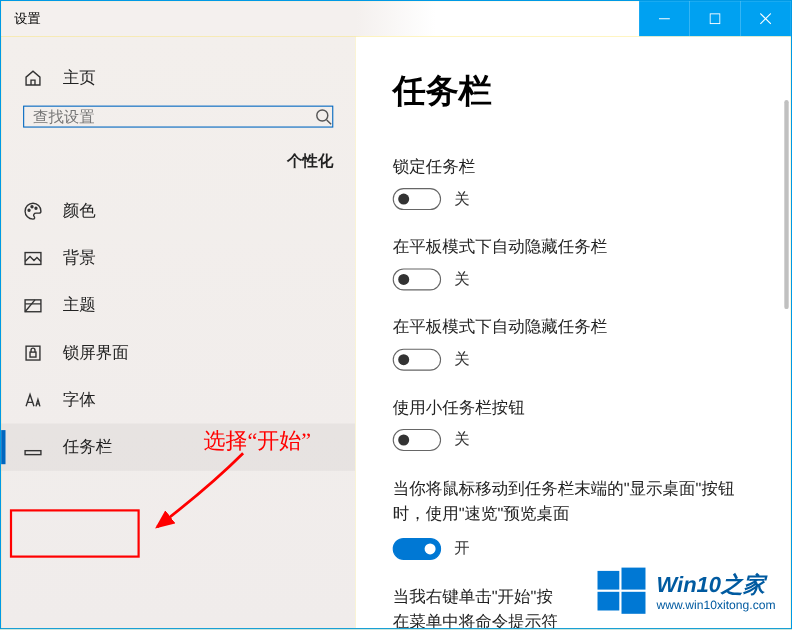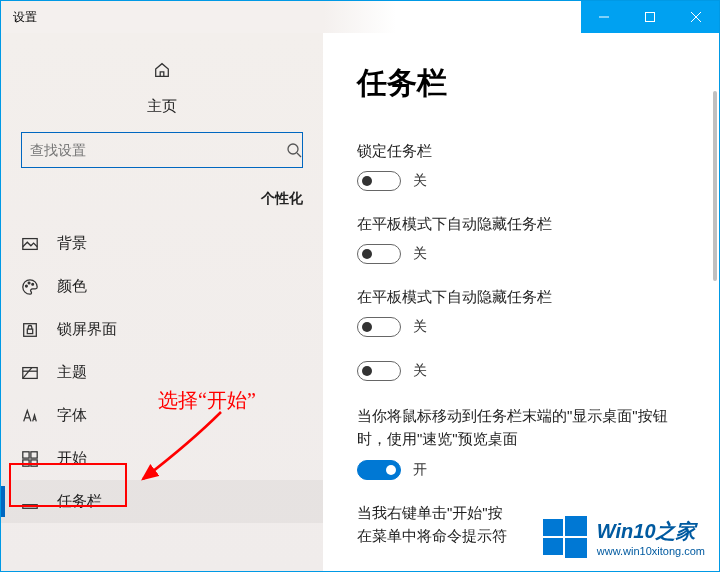--- a/index.html
+++ b/index.html
@@ -8,23 +8,23 @@
 .titlebar { height: 32px; display: flex; align-items: center; justify-content: space-between; background: linear-gradient(to right, #f4f0ee 0%, #f4f0ee 45%, #ffffff 55%, #ffffff 100%); }
 .titlebar-left { display: flex; align-items: center; padding-left: 12px; font-size: 12px; color: #000; }
 .titlebar-right { display: flex; height: 100%; }
 .tb-btn { width: 46px; height: 32px; display: flex; align-items: center; justify-content: center; }
 .tb-btn.min { background: #00a1f1; color: #fff; }
 .tb-btn.max { background: #00a1f1; color: #fff; }
 .tb-btn.close { background: #00a1f1; color: #fff; }
 .tb-btn svg { width: 10px; height: 10px; }
 .body { flex: 1; display: flex; overflow: hidden; }
 .sidebar { width: 322px; background: linear-gradient(to bottom, #f3efec, #f0eceb); padding-top: 18px; position: relative; }
-.home-row { display: flex; align-items: center; gap: 18px; padding: 10px 20px 16px 20px; font-size: 15px; color: #222; flex-direction: column; }
+.home-row { display: flex; align-items: center; gap: 18px; padding: 10px 20px 16px 20px; font-size: 15px; color: #222; }
 .home-row svg { width: 18px; height: 18px; }
-.searchbox { margin: 0 20px 22px 20px; height: 36px; border: 1px solid #0067c0; display: flex; align-items: center; padding: 0 0 0 8px; }
+.searchbox { margin: 0 20px 22px 20px; height: 20px; border: 1px solid #0067c0; display: flex; align-items: center; padding: 0 0 0 8px; }
 .searchbox input { flex: 1; border: none; outline: none; background: transparent; font-size: 14px; color: #666; }
 .searchbox svg { width: 16px; height: 16px; color: #444; }
 .section-label { padding: 0 20px 14px 20px; font-size: 14px; font-weight: 600; color: #222; text-align: right; }
 .nav-item { display: flex; align-items: center; gap: 18px; padding: 12px 20px 12px 20px; font-size: 15px; color: #222; position: relative; }
 .nav-item svg { width: 18px; height: 18px; flex-shrink: 0; }
 .nav-item.selected::before { content: ""; position: absolute; left: 0; top: 6px; bottom: 6px; width: 4px; background: #0067c0; }
 .nav-item.selected { background: rgba(0,0,0,0.04); }
 .highlight-box { position: absolute; border: 2px solid #ff0000; pointer-events: none; }
 .annotation { position: absolute; color: #ff0000; font-size: 20px; font-family: "SimSun", serif; pointer-events: none; }
 .arrow-svg { position: absolute; pointer-events: none; }
@@ -91,83 +91,74 @@
         <svg viewBox="0 0 16 16" fill="none" stroke="#555" stroke-width="1.3">
             <circle cx="7" cy="7" r="5"></circle>
             <line x1="11" y1="11" x2="15" y2="15"></line>
           </svg>
       </div>
 
       <div class="section-label">个性化</div>
 
       <div class="nav-item">
         <svg viewBox="0 0 20 20" fill="none" stroke="#333" stroke-width="1.4">
-            <rect x="2" y="4" width="16" height="12"></rect>
-            <path d="M2 13 L7 8 L11 12 L14 9 L18 13"></path>
-          </svg>
-        <span>背景</span>
-      </div>
-
-      <div class="nav-item">
-        <svg viewBox="0 0 20 20" fill="none" stroke="#333" stroke-width="1.4">
             <path d="M10 2a8 8 0 1 0 0 16c2 0 2-2 1-3s0-3 2-3h3c1 0 2-1 2-2 0-4.4-3.6-8-8-8z"></path>
             <circle cx="6" cy="9" r="1" fill="#333"></circle>
             <circle cx="9" cy="5.5" r="1" fill="#333"></circle>
             <circle cx="13" cy="7" r="1" fill="#333"></circle>
           </svg>
         <span>颜色</span>
       </div>
 
       <div class="nav-item">
         <svg viewBox="0 0 20 20" fill="none" stroke="#333" stroke-width="1.4">
+            <rect x="2" y="4" width="16" height="12"></rect>
+            <path d="M2 13 L7 8 L11 12 L14 9 L18 13"></path>
+          </svg>
+        <span>背景</span>
+      </div>
+
+      <div class="nav-item">
+        <svg viewBox="0 0 20 20" fill="none" stroke="#333" stroke-width="1.4">
+            <rect x="2" y="4" width="16" height="12"></rect>
+            <path d="M2 8 L18 8"></path>
+            <path d="M12 4 L2 16"></path>
+          </svg>
+        <span>主题</span>
+      </div>
+
+      <div class="nav-item">
+        <svg viewBox="0 0 20 20" fill="none" stroke="#333" stroke-width="1.4">
             <rect x="3" y="3" width="14" height="14"></rect>
             <rect x="7" y="9" width="6" height="5"></rect>
             <path d="M8 9 V7 a2 2 0 0 1 4 0 V9"></path>
           </svg>
         <span>锁屏界面</span>
-      </div>
-
-      <div class="nav-item">
-        <svg viewBox="0 0 20 20" fill="none" stroke="#333" stroke-width="1.4">
-            <rect x="2" y="4" width="16" height="12"></rect>
-            <path d="M2 8 L18 8"></path>
-            <path d="M12 4 L2 16"></path>
-          </svg>
-        <span>主题</span>
       </div>
 
       <div class="nav-item">
         <svg viewBox="0 0 20 20" fill="none" stroke="#333" stroke-width="1.4">
             <path d="M3 16 L7 4 L11 16"></path>
             <path d="M4.5 12 H9.5"></path>
             <path d="M13 16 L15 9 L17 16"></path>
             <path d="M13.7 13.5 H16.3"></path>
           </svg>
         <span>字体</span>
       </div>
 
-      <div class="nav-item">
-        <svg viewBox="0 0 20 20" fill="none" stroke="#333" stroke-width="1.4">
-            <rect x="2" y="2" width="7" height="7"></rect>
-            <rect x="11" y="2" width="7" height="7"></rect>
-            <rect x="2" y="11" width="7" height="7"></rect>
-            <rect x="11" y="11" width="7" height="7"></rect>
-          </svg>
-        <span>开始</span>
-      </div>
 
       <div class="nav-item selected">
         <svg viewBox="0 0 20 20" fill="none" stroke="#333" stroke-width="1.4">
             <rect x="2" y="13" width="16" height="4"></rect>
           </svg>
         <span>任务栏</span>
       </div>
 
       <div class="highlight-box" style="left:8px; top:430px; width:118px; height:44px;"></div>
-      <div class="annotation" style="left:157px; top:354px;">选择“开始”</div>
+      <div class="annotation" style="left:184px; top:354px;">选择“开始”</div>
       <svg class="arrow-svg" style="left:130px; top:374px; width:100px; height:80px;" viewBox="0 0 100 80">
         <defs>
             <marker id="arr" markerWidth="8" markerHeight="8" refX="6" refY="3" orient="auto">
               <path d="M0,0 L7,3 L0,6 Z" fill="#ff0000"></path>
             </marker>
           </defs>
         <path d="M90 5 Q60 35 12 72" fill="none" stroke="#ff0000" stroke-width="2.5" marker-end="url(#arr)"></path>
       </svg>
     </div>
 
@@ -199,20 +190,21 @@
         <div class="label">在平板模式下自动隐藏任务栏</div>
         <div class="toggle-row">
           <div class="toggle">
               <div class="knob"></div>
             </div>
           <span class="toggle-text">关</span>
         </div>
       </div>
 
       <div class="setting">
+        <div class="label">使用小任务栏按钮</div>
         <div class="toggle-row">
           <div class="toggle">
               <div class="knob"></div>
             </div>
           <span class="toggle-text">关</span>
         </div>
       </div>
 
       <div class="setting">
         <div class="label" style="line-height:1.5;">当你将鼠标移动到任务栏末端的"显示桌面"按钮时，使用"速览"预览桌面</div>

